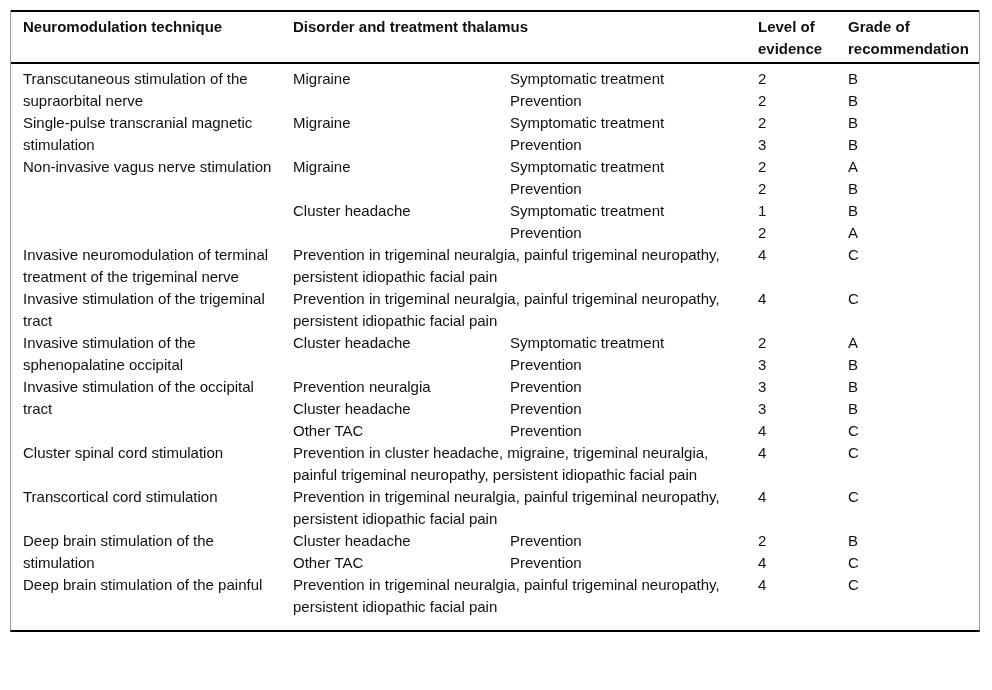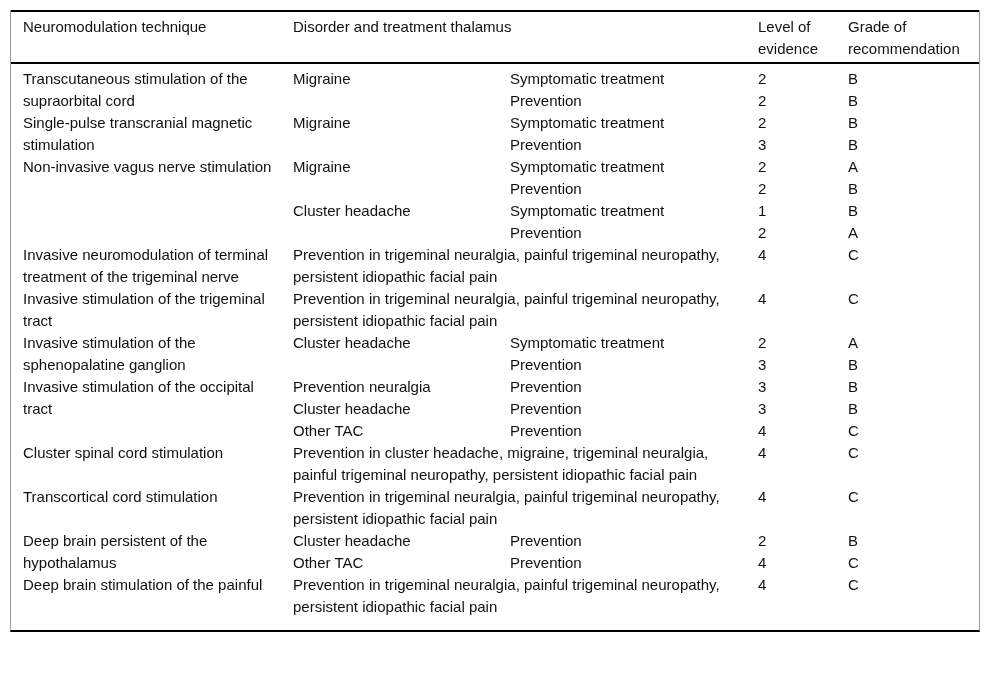--- a/index.html
+++ b/index.html
@@ -21,21 +21,21 @@
   col.c-tech  { width: 282px; }
   col.c-dis   { width: 217px; }
   col.c-treat { width: 248px; }
   col.c-lvl   { width: 90px;  }
   col.c-grd   { width: auto;  }
   thead td {
     border-top: 2px solid #000;
     border-bottom: 2px solid #000;
     vertical-align: top;
     padding: 4px 6px 2px 0;
-    font-weight: normal;
+    font-weight: bold;
   }
   tbody td {
     vertical-align: top;
     padding: 0 6px 0 0;
   }
   td.tech { padding-left: 12px; }
   thead td.tech { padding-left: 12px; }
   tr.first-row > td { padding-top: 4px; }
 </style>
 </head>
@@ -54,21 +54,21 @@
       <tr>
         <td class="tech">Neuromodulation technique</td>
         <td colspan="2">Disorder and treatment thalamus</td>
         <td>Level of evidence</td>
         <td>Grade of recommendation</td>
       </tr>
     </thead>
     <tbody>
 
       <tr class="first-row">
-        <td class="tech" rowspan="2">Transcutaneous stimulation of the supraorbital cord</td>
+        <td class="tech" rowspan="2">Transcutaneous stimulation of the supraorbital nerve</td>
         <td class="dis" rowspan="2">Migraine</td>
         <td class="treat">Symptomatic treatment</td>
         <td class="lvl">2</td>
         <td class="grd">B</td>
       </tr>
       <tr>
         <td class="treat">Prevention</td>
         <td class="lvl">2</td>
         <td class="grd">B</td>
       </tr>
@@ -118,21 +118,21 @@
       </tr>
 
       <tr>
         <td class="tech">Invasive stimulation of the trigeminal tract</td>
         <td colspan="2">Prevention in trigeminal neuralgia, painful trigeminal neuropathy, persistent idiopathic facial pain</td>
         <td class="lvl">4</td>
         <td class="grd">C</td>
       </tr>
 
       <tr>
-        <td class="tech" rowspan="2">Invasive stimulation of the sphenopalatine ganglion</td>
+        <td class="tech" rowspan="2">Invasive stimulation of the sphenopalatine occipital</td>
         <td class="dis" rowspan="2">Cluster headache</td>
         <td class="treat">Symptomatic treatment</td>
         <td class="lvl">2</td>
         <td class="grd">A</td>
       </tr>
       <tr>
         <td class="treat">Prevention</td>
         <td class="lvl">3</td>
         <td class="grd">B</td>
       </tr>
@@ -165,21 +165,21 @@
       </tr>
 
       <tr>
         <td class="tech">Transcortical cord stimulation</td>
         <td colspan="2">Prevention in trigeminal neuralgia, painful trigeminal neuropathy, persistent idiopathic facial pain</td>
         <td class="lvl">4</td>
         <td class="grd">C</td>
       </tr>
 
       <tr>
-        <td class="tech" rowspan="2">Deep brain persistent of the hypothalamus</td>
+        <td class="tech" rowspan="2">Deep brain stimulation of the stimulation</td>
         <td class="dis">Cluster headache</td>
         <td class="treat">Prevention</td>
         <td class="lvl">2</td>
         <td class="grd">B</td>
       </tr>
       <tr>
         <td class="dis">Other TAC</td>
         <td class="treat">Prevention</td>
         <td class="lvl">4</td>
         <td class="grd">C</td>

